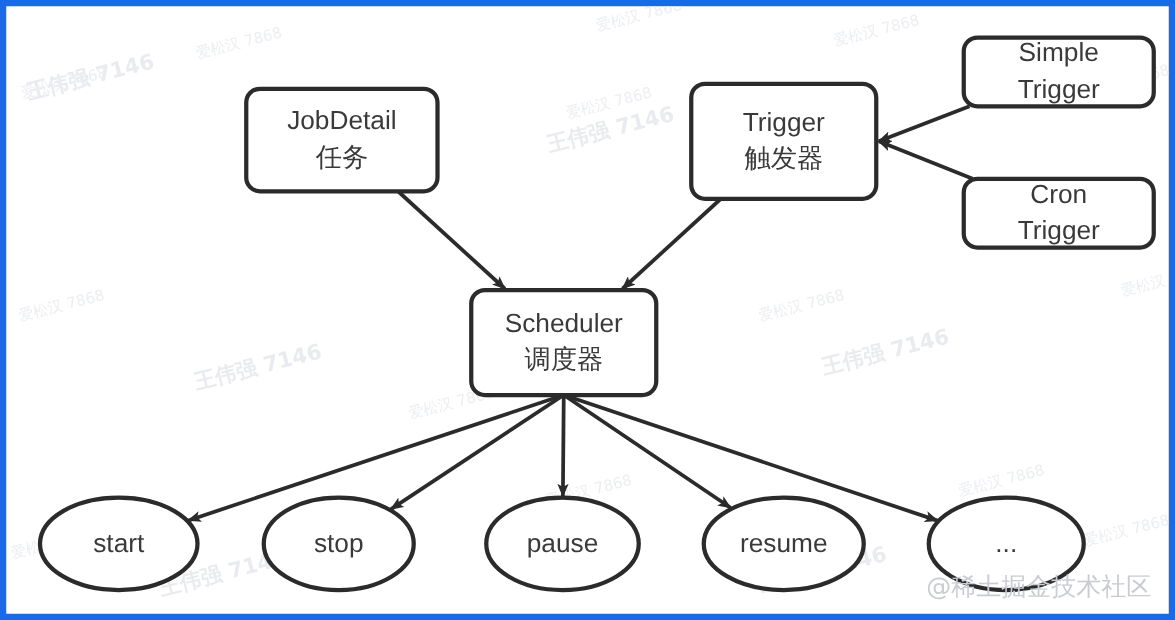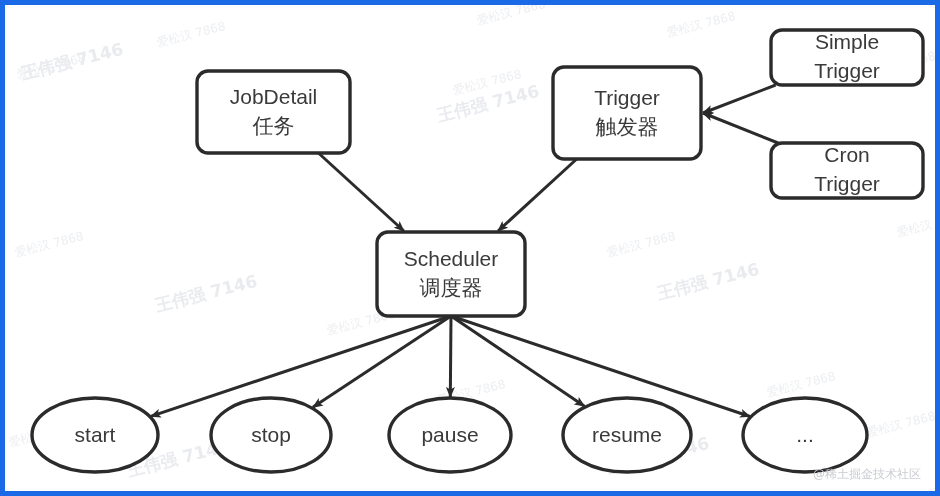--- a/index.html
+++ b/index.html
@@ -47,21 +47,21 @@
   .wm.small {
     font-size: 12px;
     color: #eceef1;
     font-weight: normal;
   }
   .credit {
     position: absolute;
     right: 14px;
     bottom: 8px;
     color: #c9ccd1;
-    font-size: 12px;
+    font-size: 20px;
     font-family: "DejaVu Sans", "Liberation Sans", sans-serif;
     white-space: nowrap;
   }
   .node-label {
     font-family: "Liberation Sans", "DejaVu Sans", sans-serif;
     fill: #3a3a3a;
   }
 </style>
 </head>
 <body>

